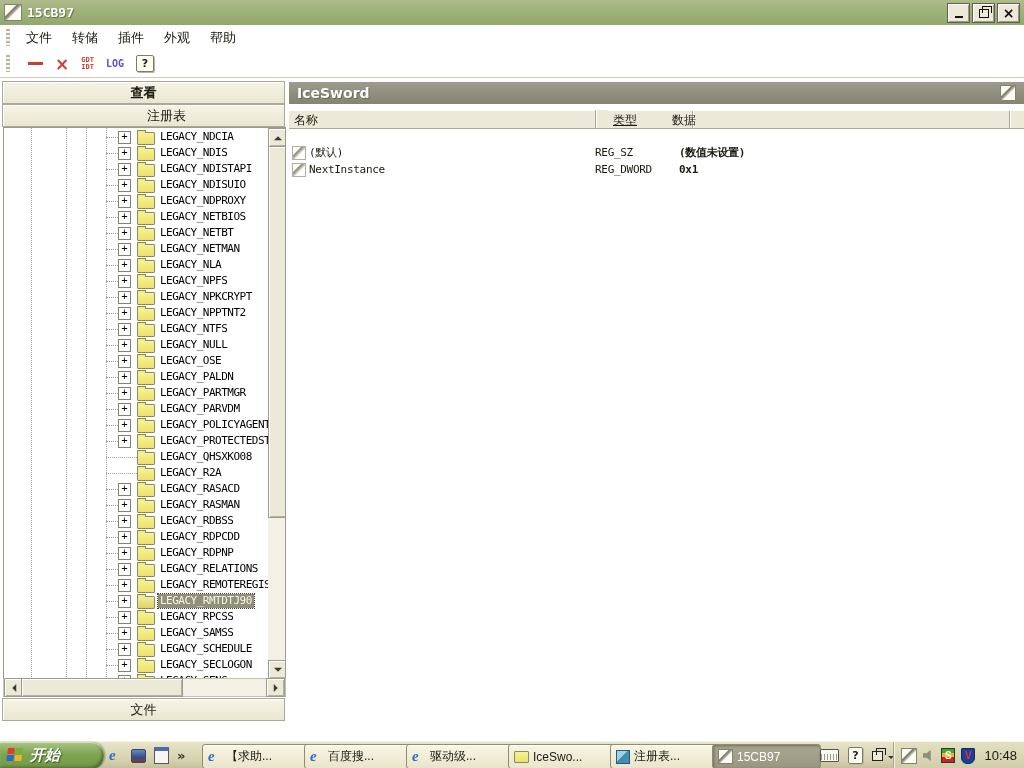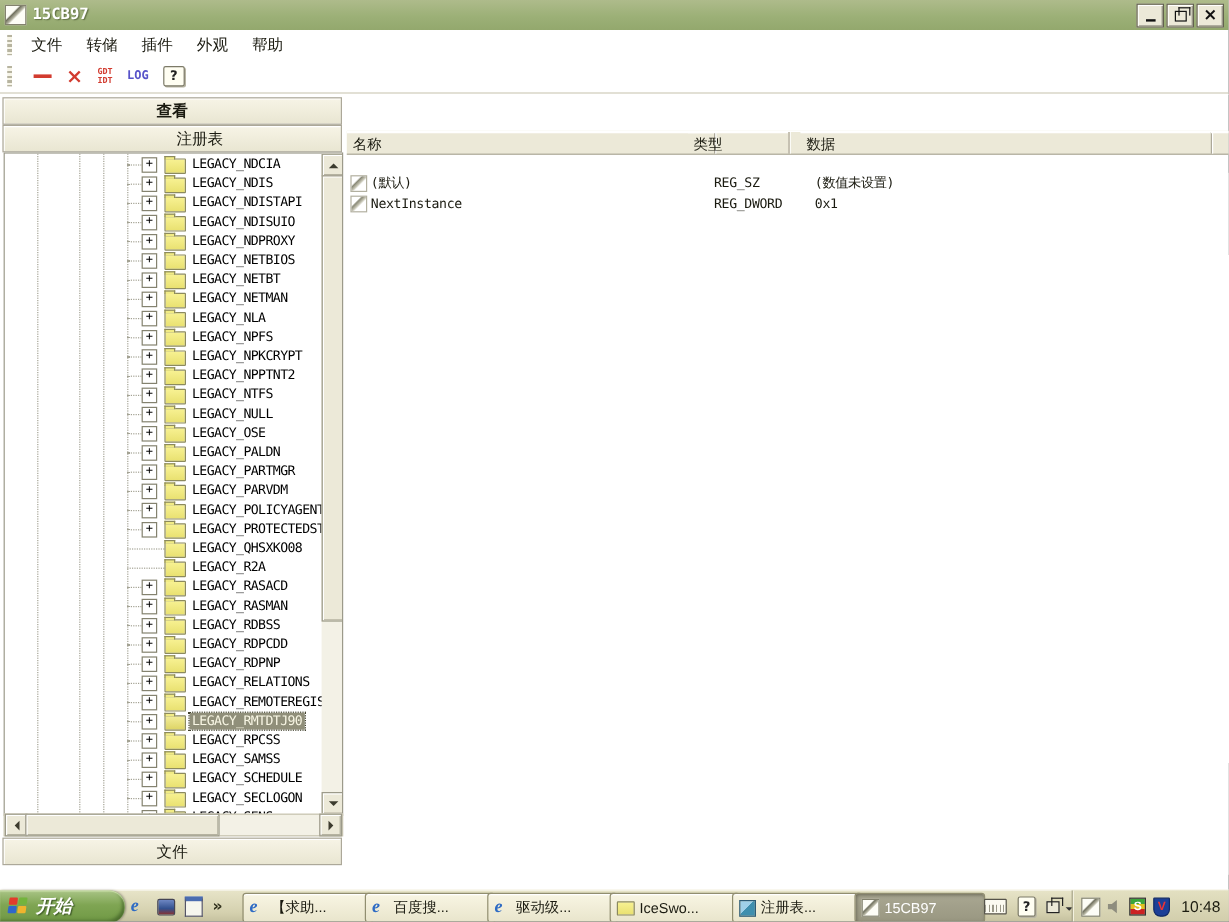--- a/index.html
+++ b/index.html
@@ -78,28 +78,28 @@
   
   .right-panel{position:absolute;top:77px;left:289px;width:735px;height:641px;}
   .rp-header{position:absolute;top:5px;left:0;right:0;height:22px;
     background:linear-gradient(#9c9b8e,#858371);display:flex;align-items:center;padding:0 8px;
     color:#fff;font:bold 14px "DejaVu Sans",sans-serif;text-shadow:1px 1px 0 #6b6a58;}
   .rp-header .pen-doc{margin-left:auto;width:14px;height:14px;}
   .rp-colhead{position:absolute;top:32px;left:0;right:0;height:18px;background:#ece9d8;
     border-top:1px solid #fff;border-bottom:1px solid #aca899;font-size:12px;}
   .col{position:absolute;top:0;bottom:0;padding:2px 0 0 5px;border-right:1px solid #aca899;
     box-shadow:1px 0 0 #fff,inset 0 1px 0 #fff;}
-  .col-name{left:0;width:301px;} .col-type{left:284px;width:79px;} .col-data{left:378px;width:337px;} .col-rest{left:720px;right:0;border-right:none;}
+  .col-name{left:0;width:301px;} .col-type{left:319px;width:79px;text-decoration:underline;} .col-data{left:378px;width:337px;} .col-rest{left:720px;right:0;border-right:none;}
   .rp-list{position:absolute;top:67px;left:0;right:0;height:585px;background:#fff;}
   .rp-row{position:absolute;left:0;right:0;height:17px;}
   .pen-sm{position:absolute;left:3px;top:2px;width:12px;height:12px;background:#fff;border:1px solid #b2b0a0;}
   .pen-sm::after{content:"";position:absolute;inset:0;
     background:linear-gradient(135deg,transparent 30%,#8a8a78 38%,#c9c8b8 52%,transparent 60%);}
   .cell{position:absolute;top:2px;white-space:nowrap;font:11px/13px "DejaVu Sans Mono",monospace;letter-spacing:-0.3px;}
-  .cell-name{left:20px;} .cell-type{left:306px;} .cell-data{left:390px;}
+  .cell-name{left:20px;} .cell-type{left:306px;} .cell-data{left:390px;font-weight:bold;}
 
   
   .statusbar{position:absolute;top:718px;left:0;right:0;height:23px;background:#ece9d8;border-top:1px solid #fff;}
   .status-pane{position:absolute;left:2px;top:2px;width:172px;height:17px;padding:0 5px;
     border:1px solid;border-color:#9c9a8a #fff #fff #9c9a8a;display:flex;align-items:center;
     font:bold 13px "Liberation Sans",sans-serif;color:#92917f;}
 
   
   .taskbar{position:absolute;top:741px;left:0;right:0;height:27px;
     background:linear-gradient(180deg,#e7e4c8,#d4d0ae 70%,#c3bf9d);border-top:1px solid #f8f6ea;}
@@ -416,20 +416,24 @@
     <div class="hscroll">
       <span class="sb-btn sb-left" style="left:0;top:-1px"></span>
       <span class="sb-thumb" style="top:-1px;height:17px;left:17px;width:160px"></span>
       <span class="sb-btn sb-right" style="right:0;top:-1px"></span>
     </div>
 
     <div class="pane-header" id="file-header">文件</div>
   </div>
 
   <div class="right-panel">
+    <div class="rp-header">
+      <span>IceSword</span>
+      <span class="pen-doc"></span>
+    </div>
     <div class="rp-colhead">
       <span class="col col-name">名称</span>
       <span class="col col-type">类型</span>
       <span class="col col-data">数据</span>
       <span class="col col-rest"></span>
     </div>
     <div class="rp-list" id="value-list">
         <div class="rp-row" style="top: 0px;">
           <div class="pen-sm"></div>
           <div class="cell cell-name">(默认)</div>

